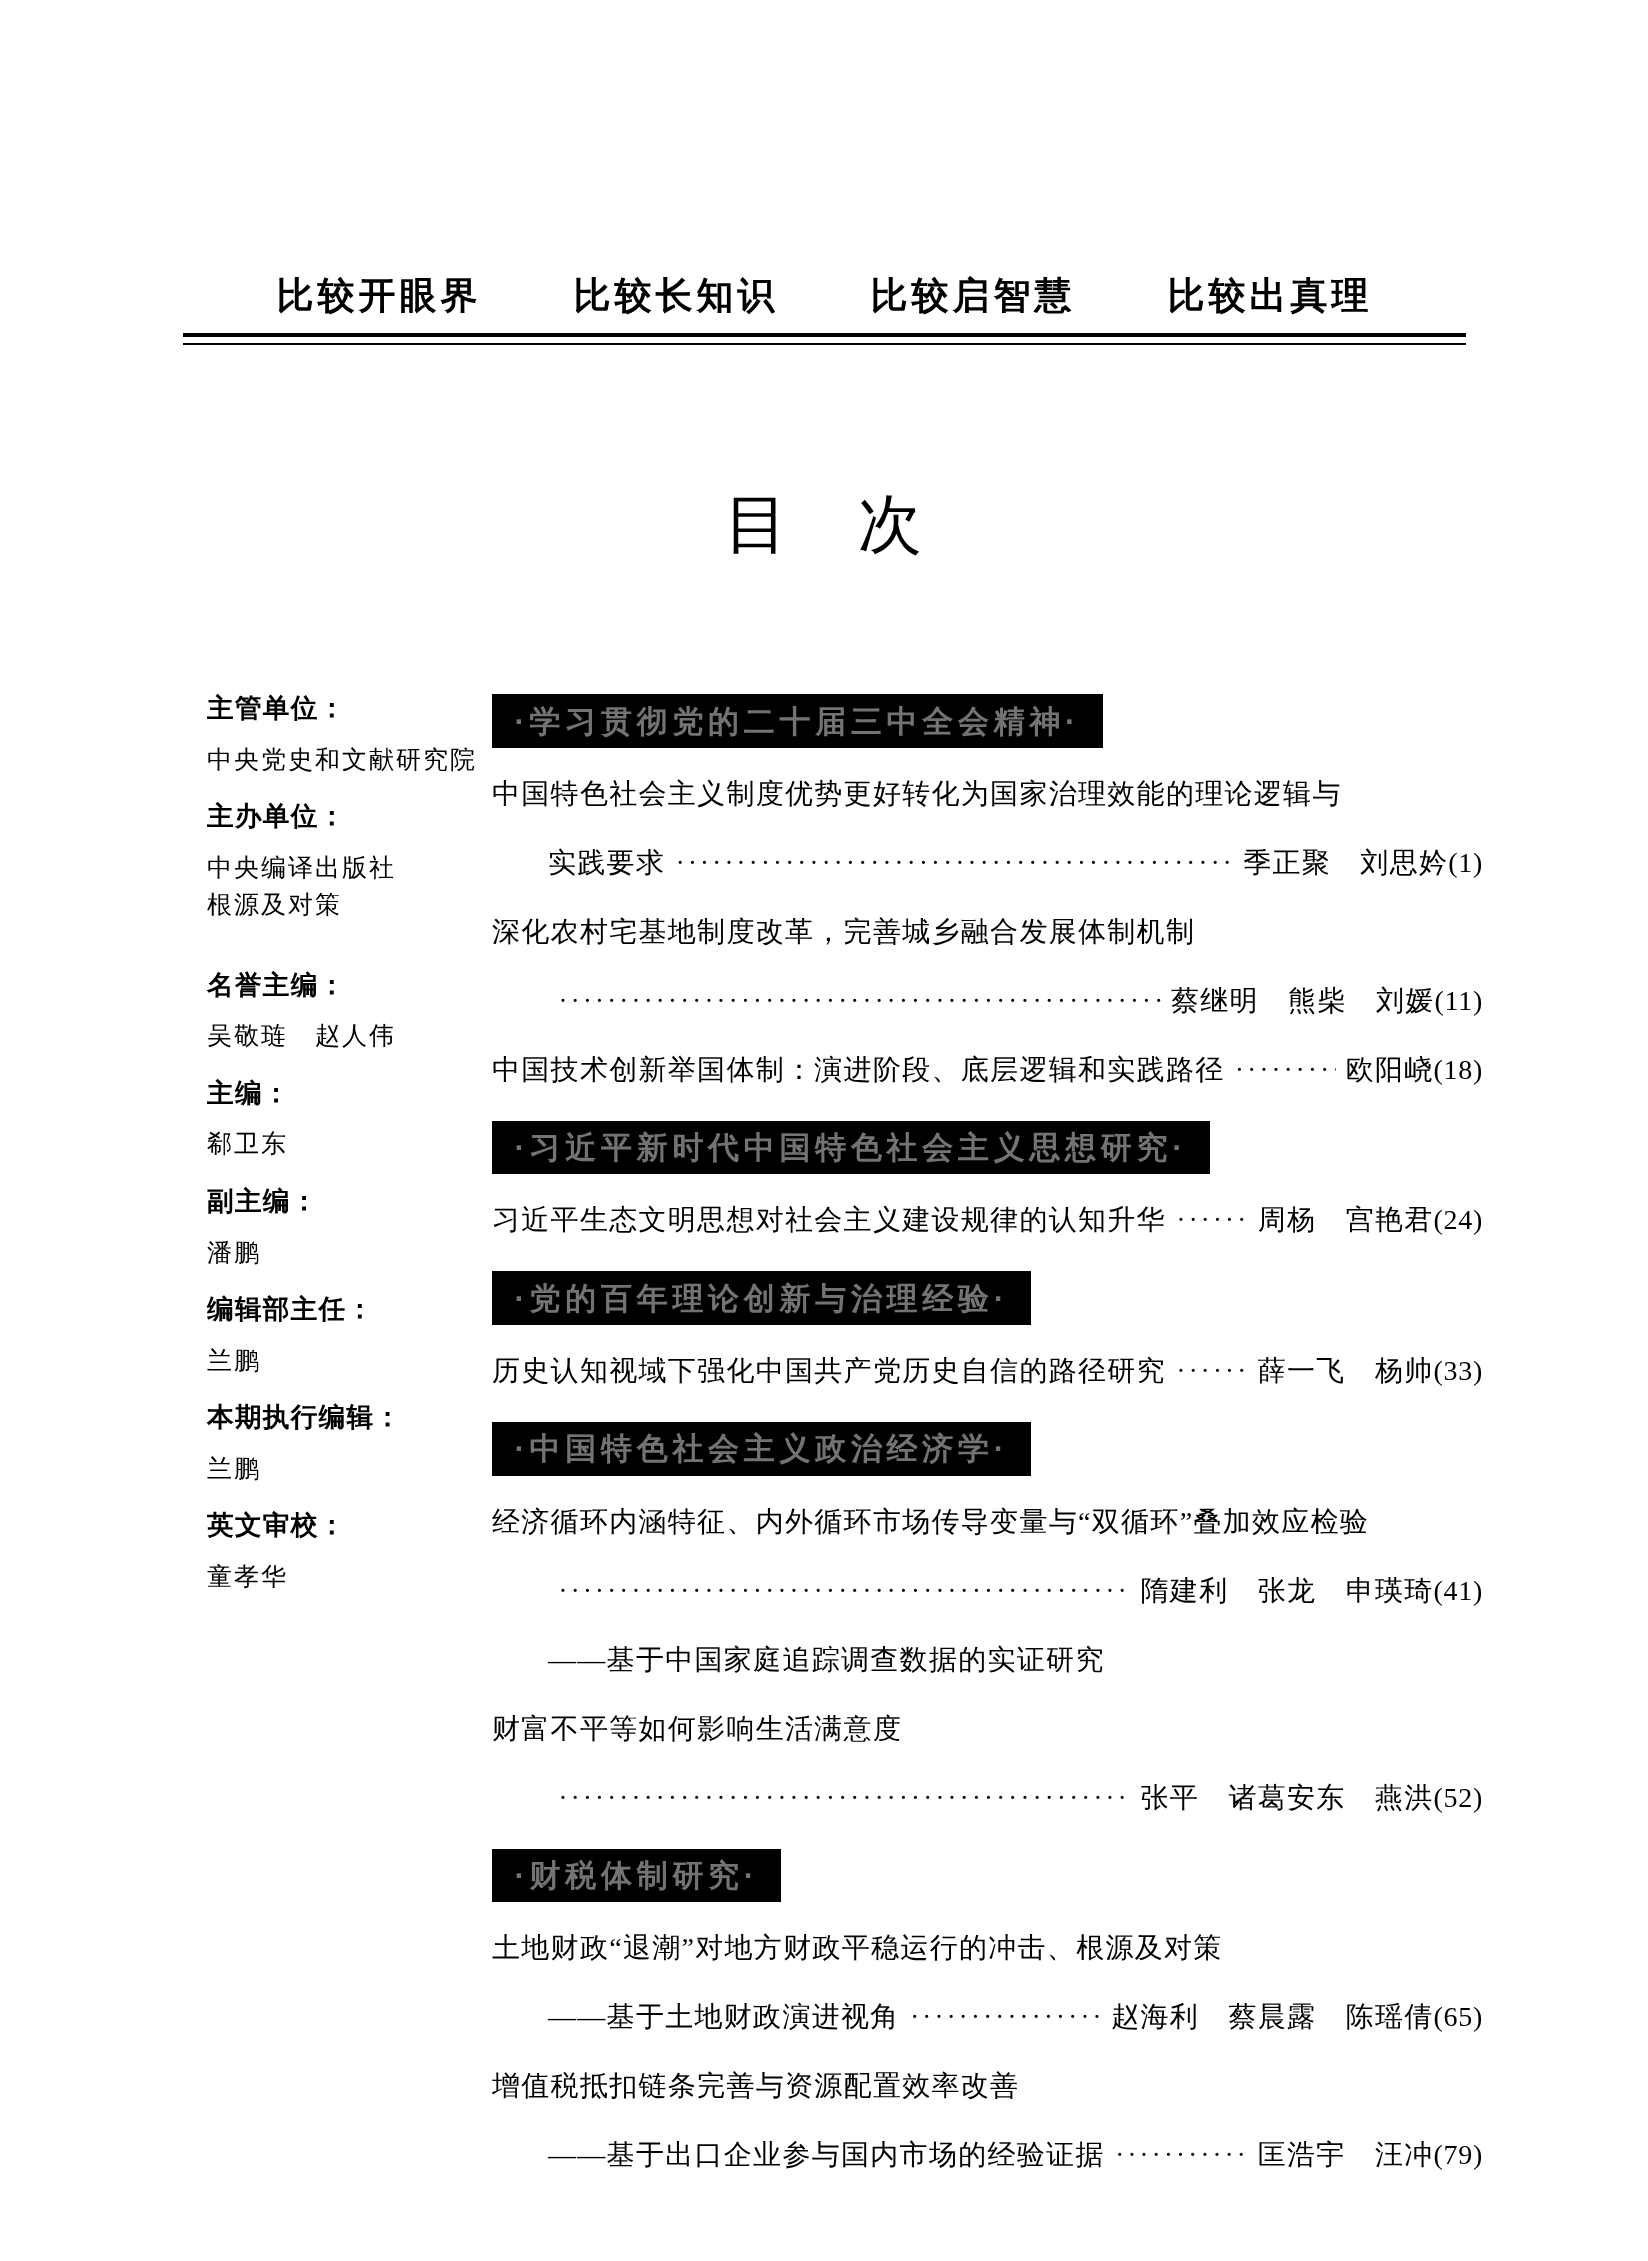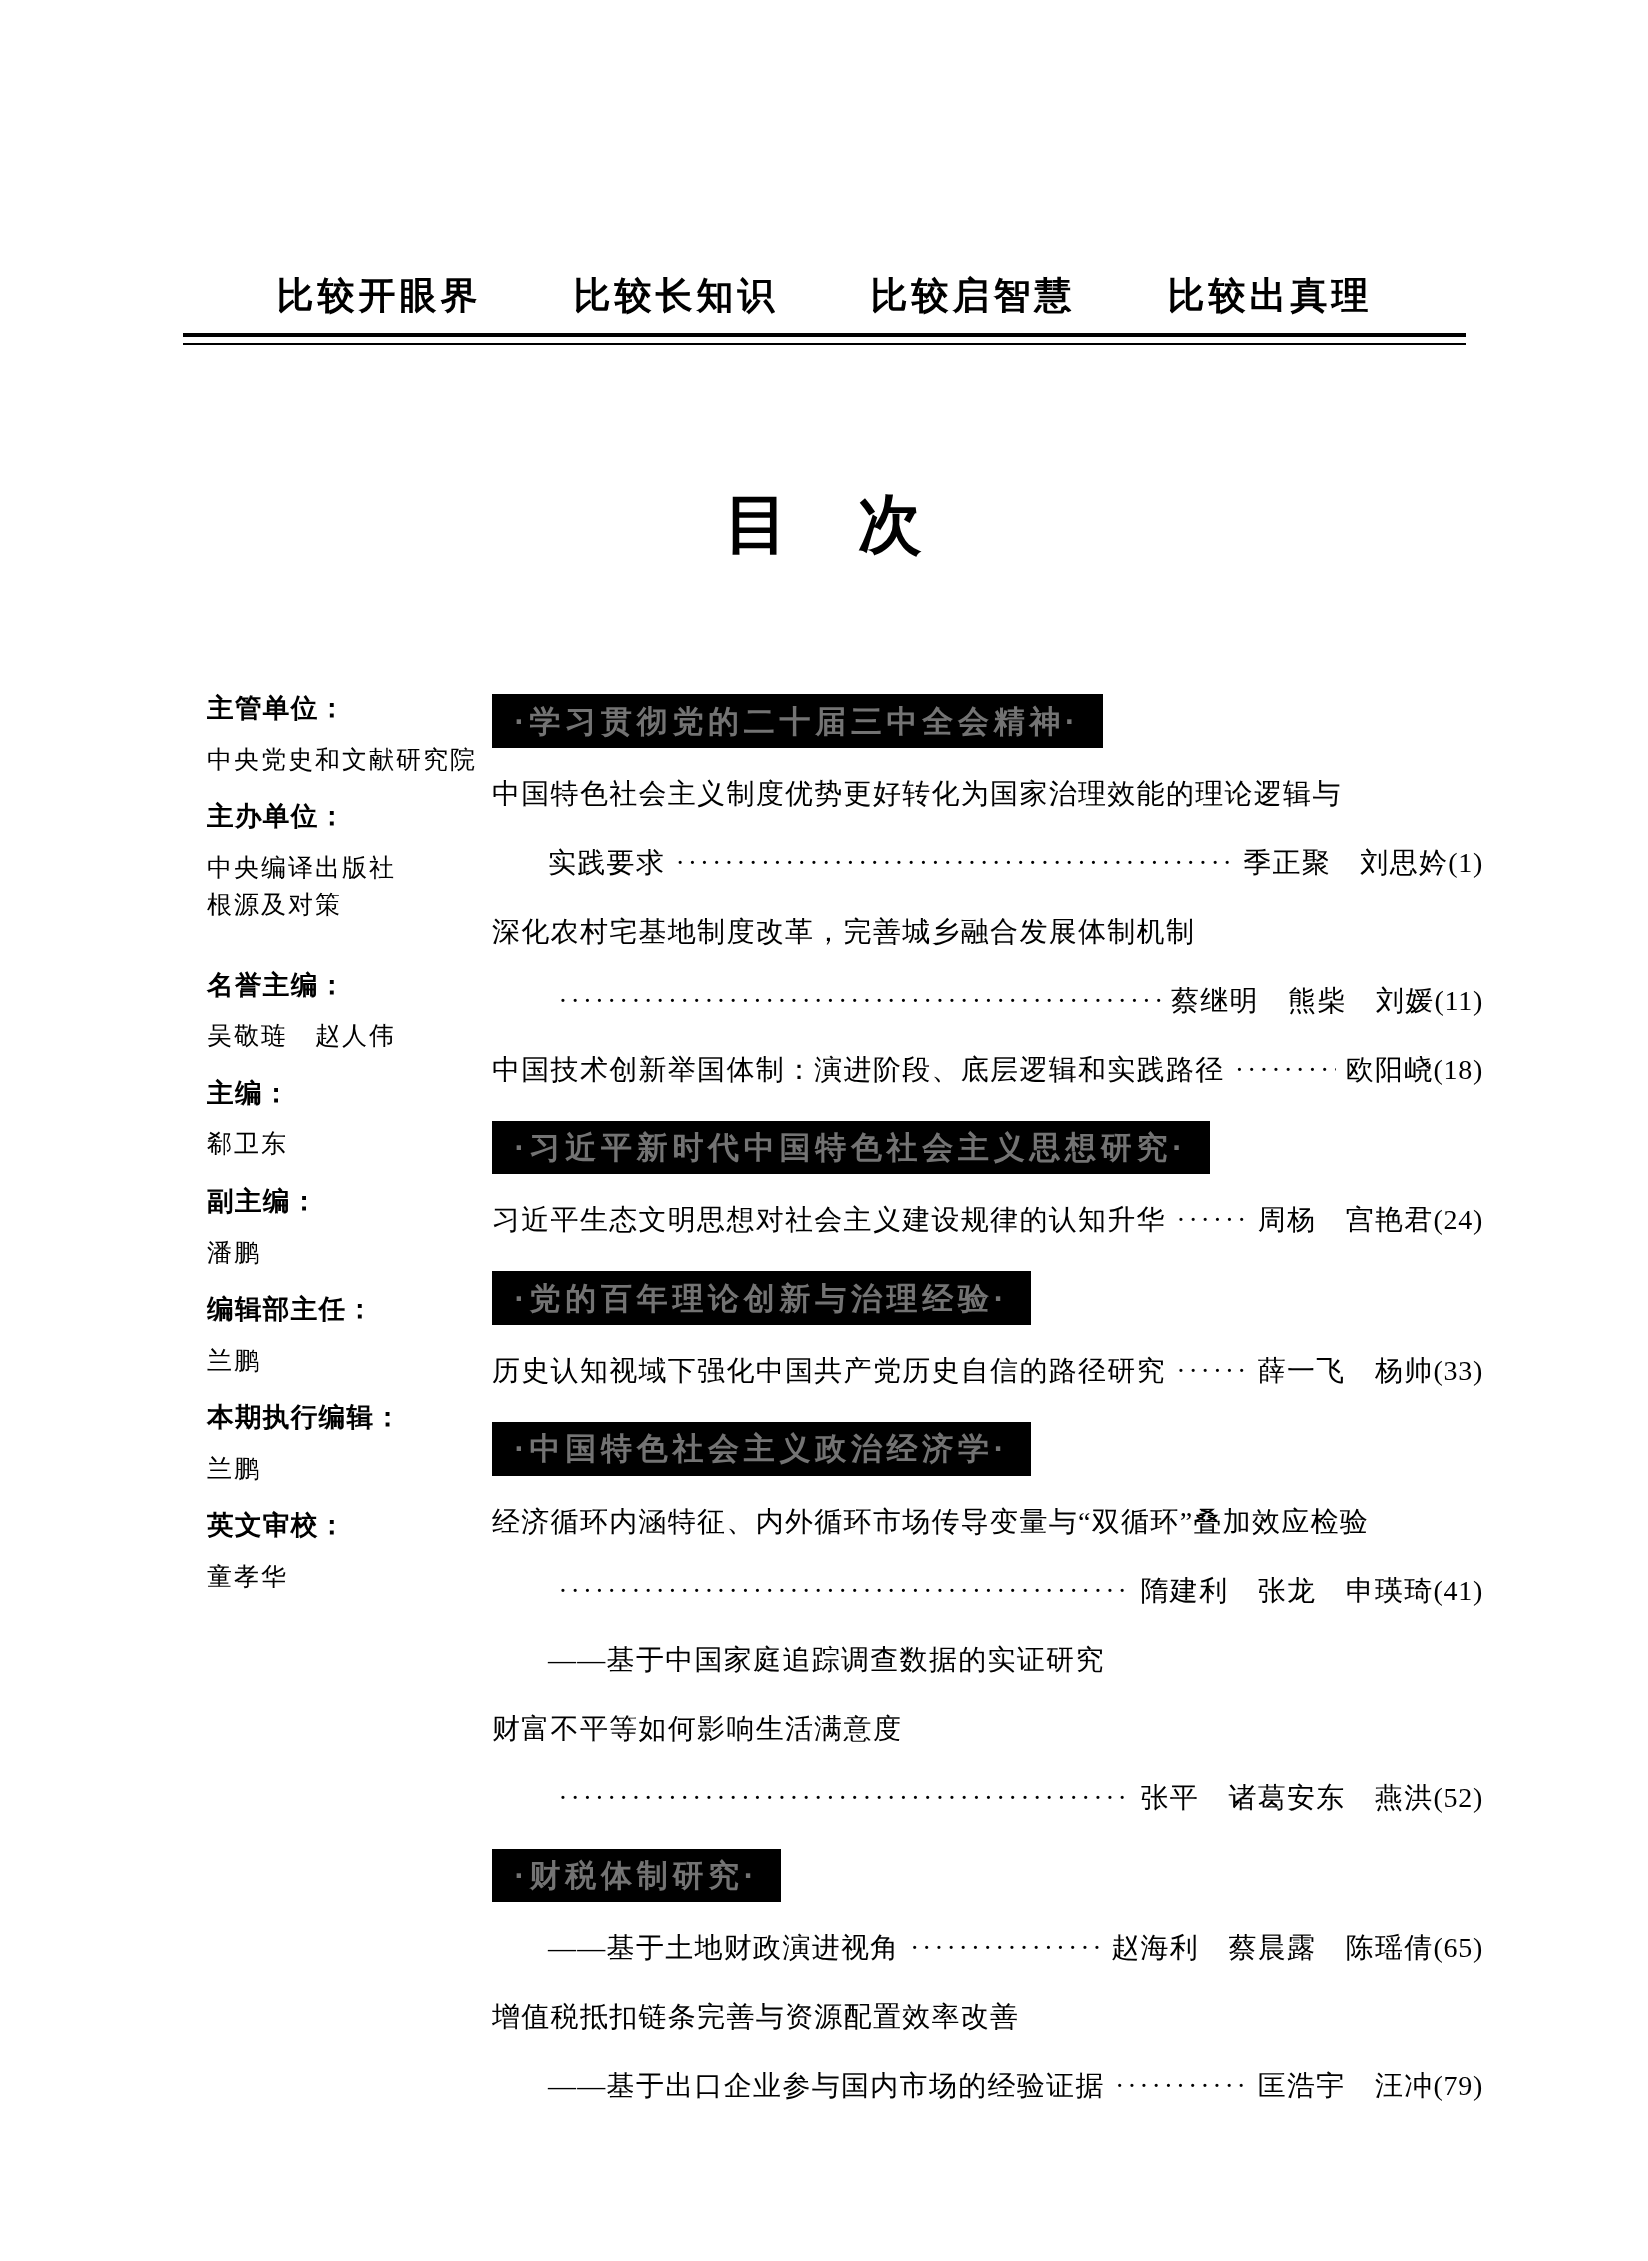--- a/index.html
+++ b/index.html
@@ -20,21 +20,21 @@
     white-space:nowrap;
   }
   .double-rule{
     margin:16px auto 0;width:1283px;height:6px;
     border-top:4.7px solid #000;border-bottom:2px solid #000;
   }
   
   .toc-title{
     margin:143px 0 0;
     text-align:center;
-    font-size:64px;font-weight:bold;line-height:1.15;
+    font-size:64px;font-weight:normal;line-height:1.15;
     letter-spacing:2.7px;white-space:pre;
   }
   
   .content{display:flex;margin-top:133px;padding:0 166px 0 180px;}
   .sidebar{width:312px;flex-shrink:0;}
   .mh-group{margin-bottom:24px;margin-left:27px;}
   .mh-group.gap-before{margin-top:47px;}
   .mh-label{
     font-family:"Liberation Sans","DejaVu Sans",sans-serif;
     font-weight:bold;font-size:26.6px;line-height:1.1;margin-bottom:17.3px;
@@ -198,20 +198,24 @@
             <div class="art-line indent1">
     <span class="art-text"></span>
     <span class="dots">································································································································································</span>
     <span class="authors">张平　诸葛安东　燕洪</span>
     <span class="pageno">(52)</span>
   </div>
           </article></section>
         <section class="toc-section">
     <div class="section-banner">·财税体制研究·</div>
   <article class="toc-article">
+            <div class="art-line">
+    <span class="art-text">土地财政“退潮”对地方财政平稳运行的冲击、根源及对策</span>
+
+  </div>
             <div class="art-line indent1">
     <span class="art-text">——基于土地财政演进视角</span>
     <span class="dots">································································································································································</span>
     <span class="authors">赵海利　蔡晨露　陈瑶倩</span>
     <span class="pageno">(65)</span>
   </div>
           </article><article class="toc-article">
             <div class="art-line">
     <span class="art-text">增值税抵扣链条完善与资源配置效率改善</span>
 

